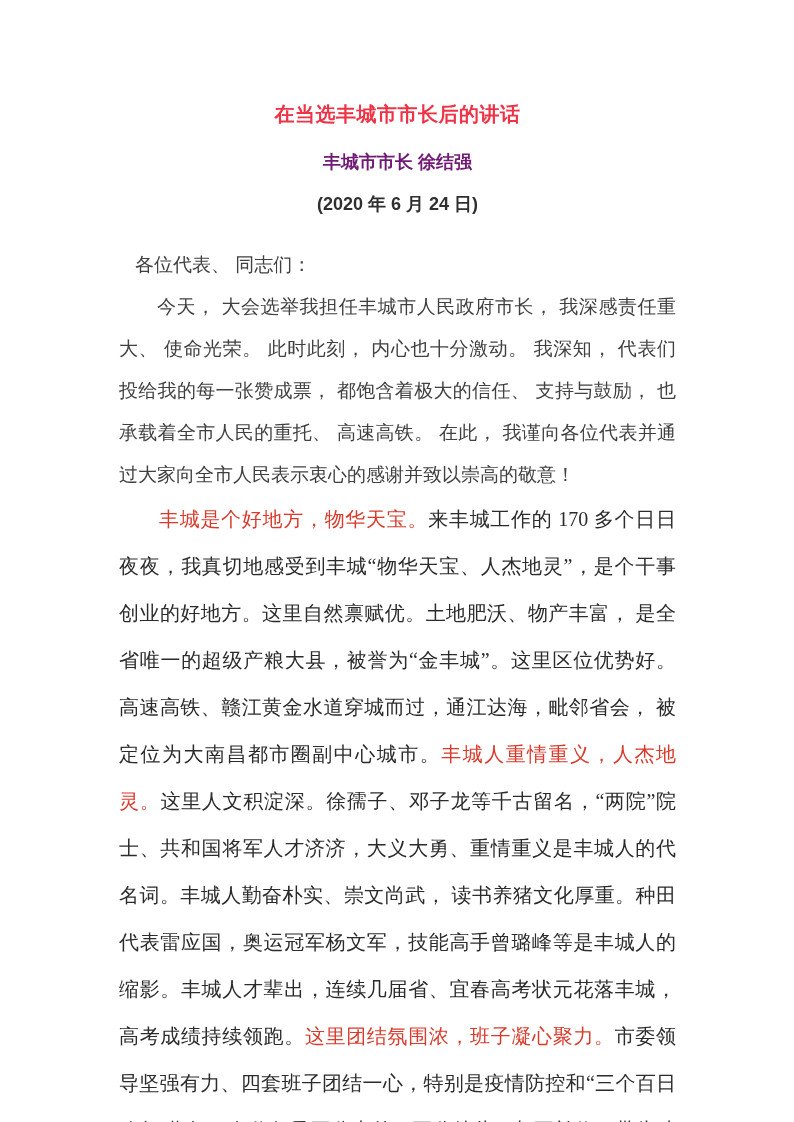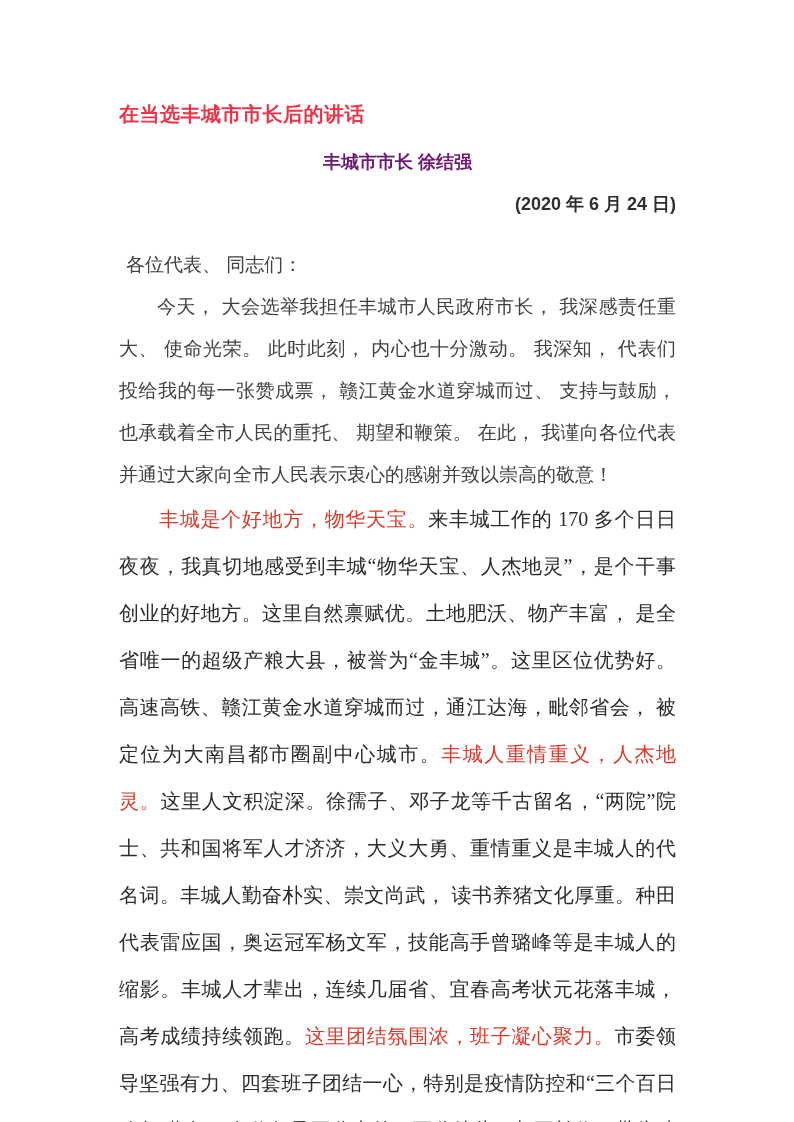--- a/index.html
+++ b/index.html
@@ -21,41 +21,42 @@
     font-family: "Liberation Sans", "DejaVu Sans", sans-serif;
   }
   .serif {
     font-family: "Liberation Serif", "DejaVu Serif", serif;
   }
   .doc-title {
     margin: 0;
     font-size: 20px;
     line-height: 24px;
     font-weight: bold;
+    text-align: center;
     color: var(--title_red, #ee3347);
     letter-spacing: 0.5px;
   }
   .doc-byline {
     margin: 26px 0 0 0;
     font-size: 18px;
     line-height: 20px;
     font-weight: bold;
     text-align: center;
     color: #701a75;
   }
   .doc-date {
     margin: 22px 0 0 0;
     font-size: 18px;
     line-height: 20px;
     font-weight: bold;
-    text-align: right;
+    text-align: center;
     color: #2f2f2f;
   }
   .salutation {
-    margin: 30px 0 0 7px;
+    margin: 30px 0 0 16px;
     font-size: 19px;
     line-height: 42px;
     color: var(--body_text, #404040);
   }
   .para-1 {
     margin: 0;
     font-size: 19px;
     line-height: 42px;
     text-indent: 2em;
     text-align: justify;
@@ -80,17 +81,17 @@
 <div class="page">
 
   <h1 class="doc-title sans">在当选丰城市市长后的讲话</h1>
 
   <div class="doc-byline sans">丰城市市长 徐结强</div>
 
   <div class="doc-date sans">(2020 年 6 月 24 日)</div>
 
   <div class="salutation sans">各位代表、 同志们：</div>
 
-  <p class="para-1 sans">今天， 大会选举我担任丰城市人民政府市长， 我深感责任重大、 使命光荣。 此时此刻， 内心也十分激动。 我深知， 代表们投给我的每一张赞成票， 赣江黄金水道穿城而过、 支持与鼓励， 也承载着全市人民的重托、 期望和鞭策。 在此， 我谨向各位代表并通过大家向全市人民表示衷心的感谢并致以崇高的敬意！</p>
+  <p class="para-1 sans">今天， 大会选举我担任丰城市人民政府市长， 我深感责任重大、 使命光荣。 此时此刻， 内心也十分激动。 我深知， 代表们投给我的每一张赞成票， 都饱含着极大的信任、 支持与鼓励， 也承载着全市人民的重托、 高速高铁。 在此， 我谨向各位代表并通过大家向全市人民表示衷心的感谢并致以崇高的敬意！</p>
 
   <p class="para-2 serif"><span class="em-red">丰城是个好地方，物华天宝。</span><span>来丰城工作的 170 多个日日夜夜，我真切地感受到丰城“物华天宝、人杰地灵”，是个干事创业的好地方。这里自然禀赋优。土地肥沃、物产丰富， 是全省唯一的超级产粮大县，被誉为“金丰城”。这里区位优势好。高速高铁、赣江黄金水道穿城而过，通江达海，毗邻省会， 被定位为大南昌都市圈副中心城市。</span><span class="em-red">丰城人重情重义，人杰地灵。</span><span>这里人文积淀深。徐孺子、邓子龙等千古留名，“两院”院士、共和国将军人才济济，大义大勇、重情重义是丰城人的代名词。丰城人勤奋朴实、崇文尚武， 读书养猪文化厚重。种田代表雷应国，奥运冠军杨文军，技能高手曾璐峰等是丰城人的缩影。丰城人才辈出，连续几届省、宜春高考状元花落丰城，高考成绩持续领跑。</span><span class="em-red">这里团结氛围浓，班子凝心聚力。</span><span>市委领导坚强有力、四套班子团结一心，特别是疫情防控和“三个百日攻坚”期间，各位领导不分内外、不分彼此，相互补位、带头冲锋，广大干部任劳任怨、积极作为，让我深</span></p>
 
 </div>
 
 </body></html>

